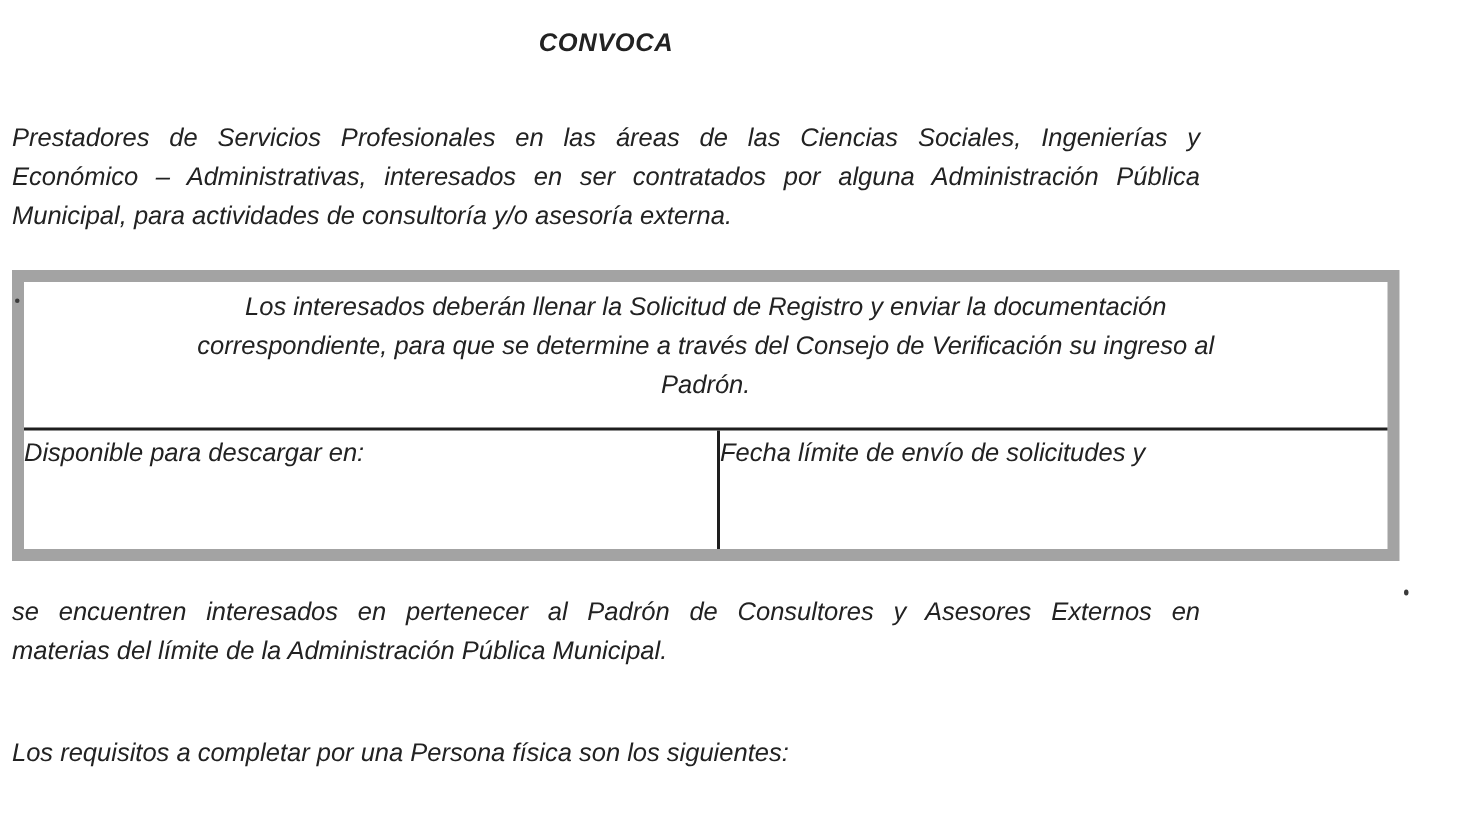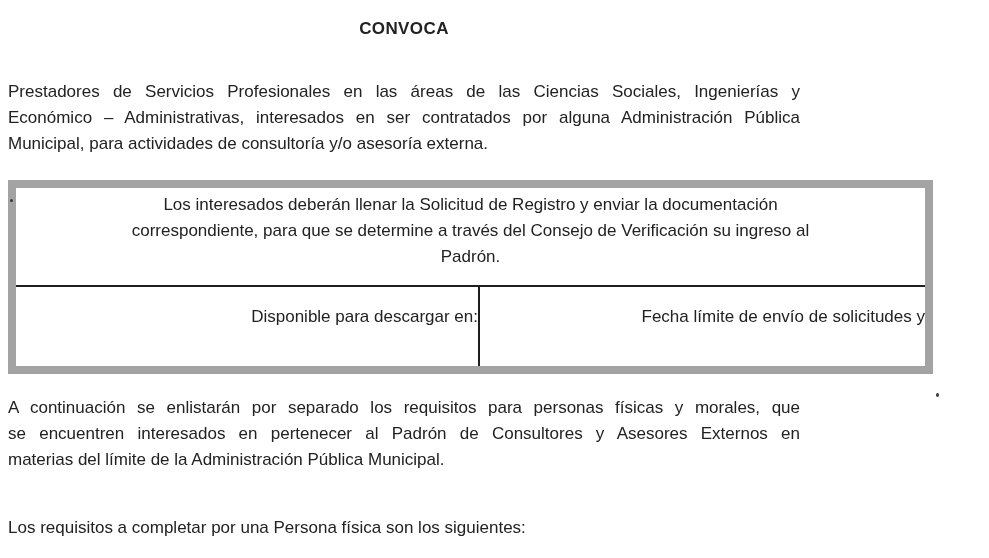--- a/index.html
+++ b/index.html
@@ -10,20 +10,21 @@
     font-family: "Liberation Sans", sans-serif;
     font-size: 17px;
     color: #222222;
     position: relative;
     overflow: hidden;
   }
   .page {
     box-sizing: border-box;
     width: 849px;
     padding: 19px 49px 0 8px;
+    font-style: italic;
   }
   .doc-title {
     font-weight: bold;
     text-align: center;
     line-height: 20px;
     letter-spacing: 0.4px;
   }
   .par { margin: 0; }
   .intro { margin-top: 40px; }
   .line { line-height: 26px; }
@@ -42,22 +43,22 @@
     text-align: center;
     padding-top: 4px;
   }
   .t-row {
     display: flex;
     box-sizing: border-box;
     height: 79px;
   }
   .t-cell {
     box-sizing: border-box;
-    text-align: right;
-    padding-top: 17px;
+    text-align: left;
+    padding-top: 2px;
   }
   .t-cell-left {
     width: 464px;
     border-right: 2px solid #1e1e1e;
   }
   .t-cell-right { flex: 1; }
   .body-par { margin-top: 21px; }
   .closing { margin-top: 42px; line-height: 26px; }
   .speck {
     position: absolute;
@@ -92,21 +93,20 @@
       <div class="t-cell t-cell-left">
         <div class="line">Disponible para descargar en:</div>
       </div>
       <div class="t-cell t-cell-right">
         <div class="line">Fecha límite de envío de solicitudes y</div>
       </div>
     </div>
   </div>
 
   <div class="par body-par">
-    <div class="line jline">A continuación se enlistarán por separado los requisitos para personas físicas y morales, que</div>
     <div class="line jline">se encuentren interesados en pertenecer al Padrón de Consultores y Asesores Externos en</div>
     <div class="line jlast">materias del límite de la Administración Pública Municipal.</div>
   </div>
 
   <div class="closing">Los requisitos a completar por una Persona física son los siguientes:</div>
 
 </div>
 
 <div class="speck speck-a"></div>
 <div class="speck speck-b"></div>

